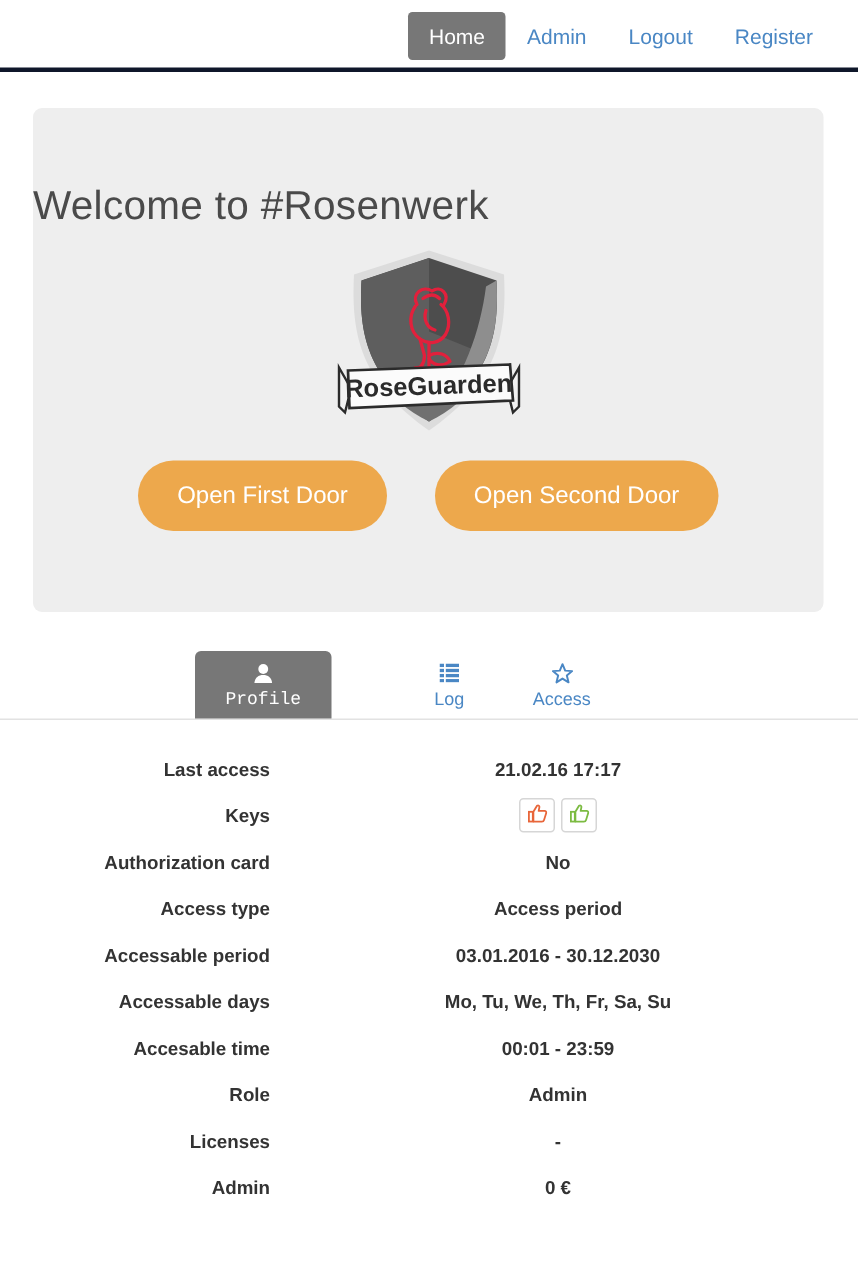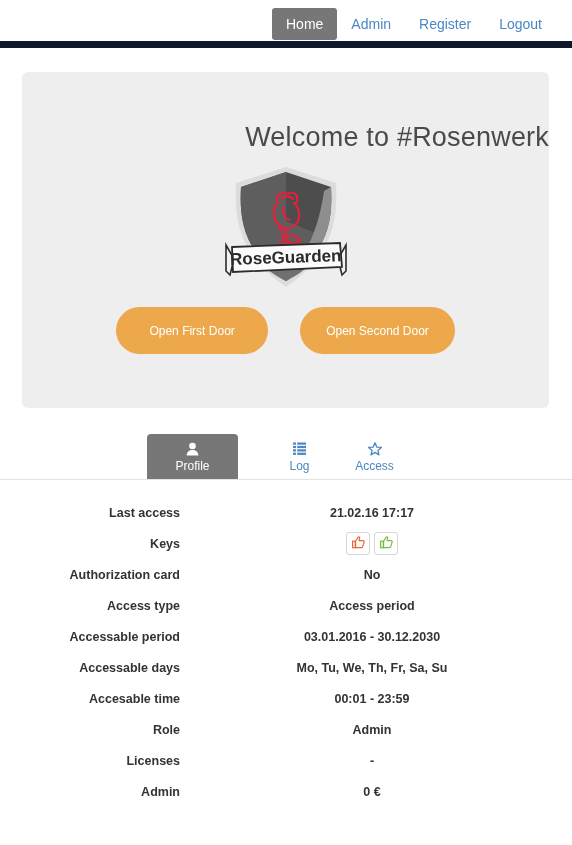--- a/index.html
+++ b/index.html
@@ -12,21 +12,21 @@
     height: 845px;
     font-family: "Liberation Sans", sans-serif;
     color: #333333;
     overflow: hidden;
     position: relative;
   }
 
   
   .header {
     height: 48px;
-    border-bottom: 7px solid #0f172a;
+    border-bottom: 3px solid #0f172a;
     box-sizing: border-box;
     position: relative;
   }
   .nav {
     position: absolute;
     right: 16px;
     top: 0;
     height: 47px;
     display: flex;
     align-items: center;
@@ -52,21 +52,21 @@
     position: absolute;
     left: 22px;
     top: 72px;
     width: 527px;
     height: 336px;
     background: #eeeeee;
     border-radius: 6px;
     box-sizing: border-box;
   }
   .hero-title {
-    text-align: right;
+    text-align: left;
     font-size: 27px;
     font-weight: normal;
     color: #4a4a4a;
     margin: 0;
     padding-top: 50px;
     letter-spacing: 0.2px;
   }
 
   .logo-wrap {
     display: flex;
@@ -78,21 +78,21 @@
     display: flex;
     justify-content: center;
     gap: 32px;
     margin-top: 16px;
   }
   .door-btn {
     background: #eda84c;
     color: #ffffff;
     border: none;
     border-radius: 26px;
-    font-size: 12px;
+    font-size: 16px;
     font-family: "Liberation Sans", sans-serif;
     padding: 0 26px;
     height: 47px;
     min-width: 152px;
     cursor: pointer;
   }
 
   
   .tabs {
     position: absolute;
@@ -179,22 +179,22 @@
     padding: 0;
   }
 </style>
 </head>
 <body>
 
 <div class="header">
   <div class="nav">
     <a class="nav-item active">Home</a>
     <a class="nav-item">Admin</a>
+    <a class="nav-item">Logout</a>
     <a class="nav-item">Register</a>
-    <a class="nav-item">Logout</a>
   </div>
 </div>
 
 <div class="hero">
 
   <h1 class="hero-title">Welcome to #Rosenwerk</h1>
 
   <div class="logo-wrap">
     <svg width="132" height="128" viewBox="0 0 132 128">
 
@@ -227,21 +227,21 @@
   </div>
 
   <div class="door-buttons">
     <button class="door-btn">Open First Door</button>
     <button class="door-btn">Open Second Door</button>
   </div>
 </div>
 
 <div class="tabs">
 
-  <div class="tab active" style="left:147px;">
+  <div class="tab active" style="left:130px;font-family:Liberation Mono, monospace;">
     <span class="tab-icon">
       <svg width="13" height="14" viewBox="0 0 13 14">
         <circle cx="6.5" cy="4" r="3.3" fill="#ffffff"></circle>
         <path d="M0.6 13.4 C0.9 9.6 3.4 8 6.5 8 C9.6 8 12.1 9.6 12.4 13.4 Z" fill="#ffffff"></path>
       </svg>
     </span>
     <span class="tab-label">Profile</span>
   </div>
 
   <div class="tab" style="left:254px;">

